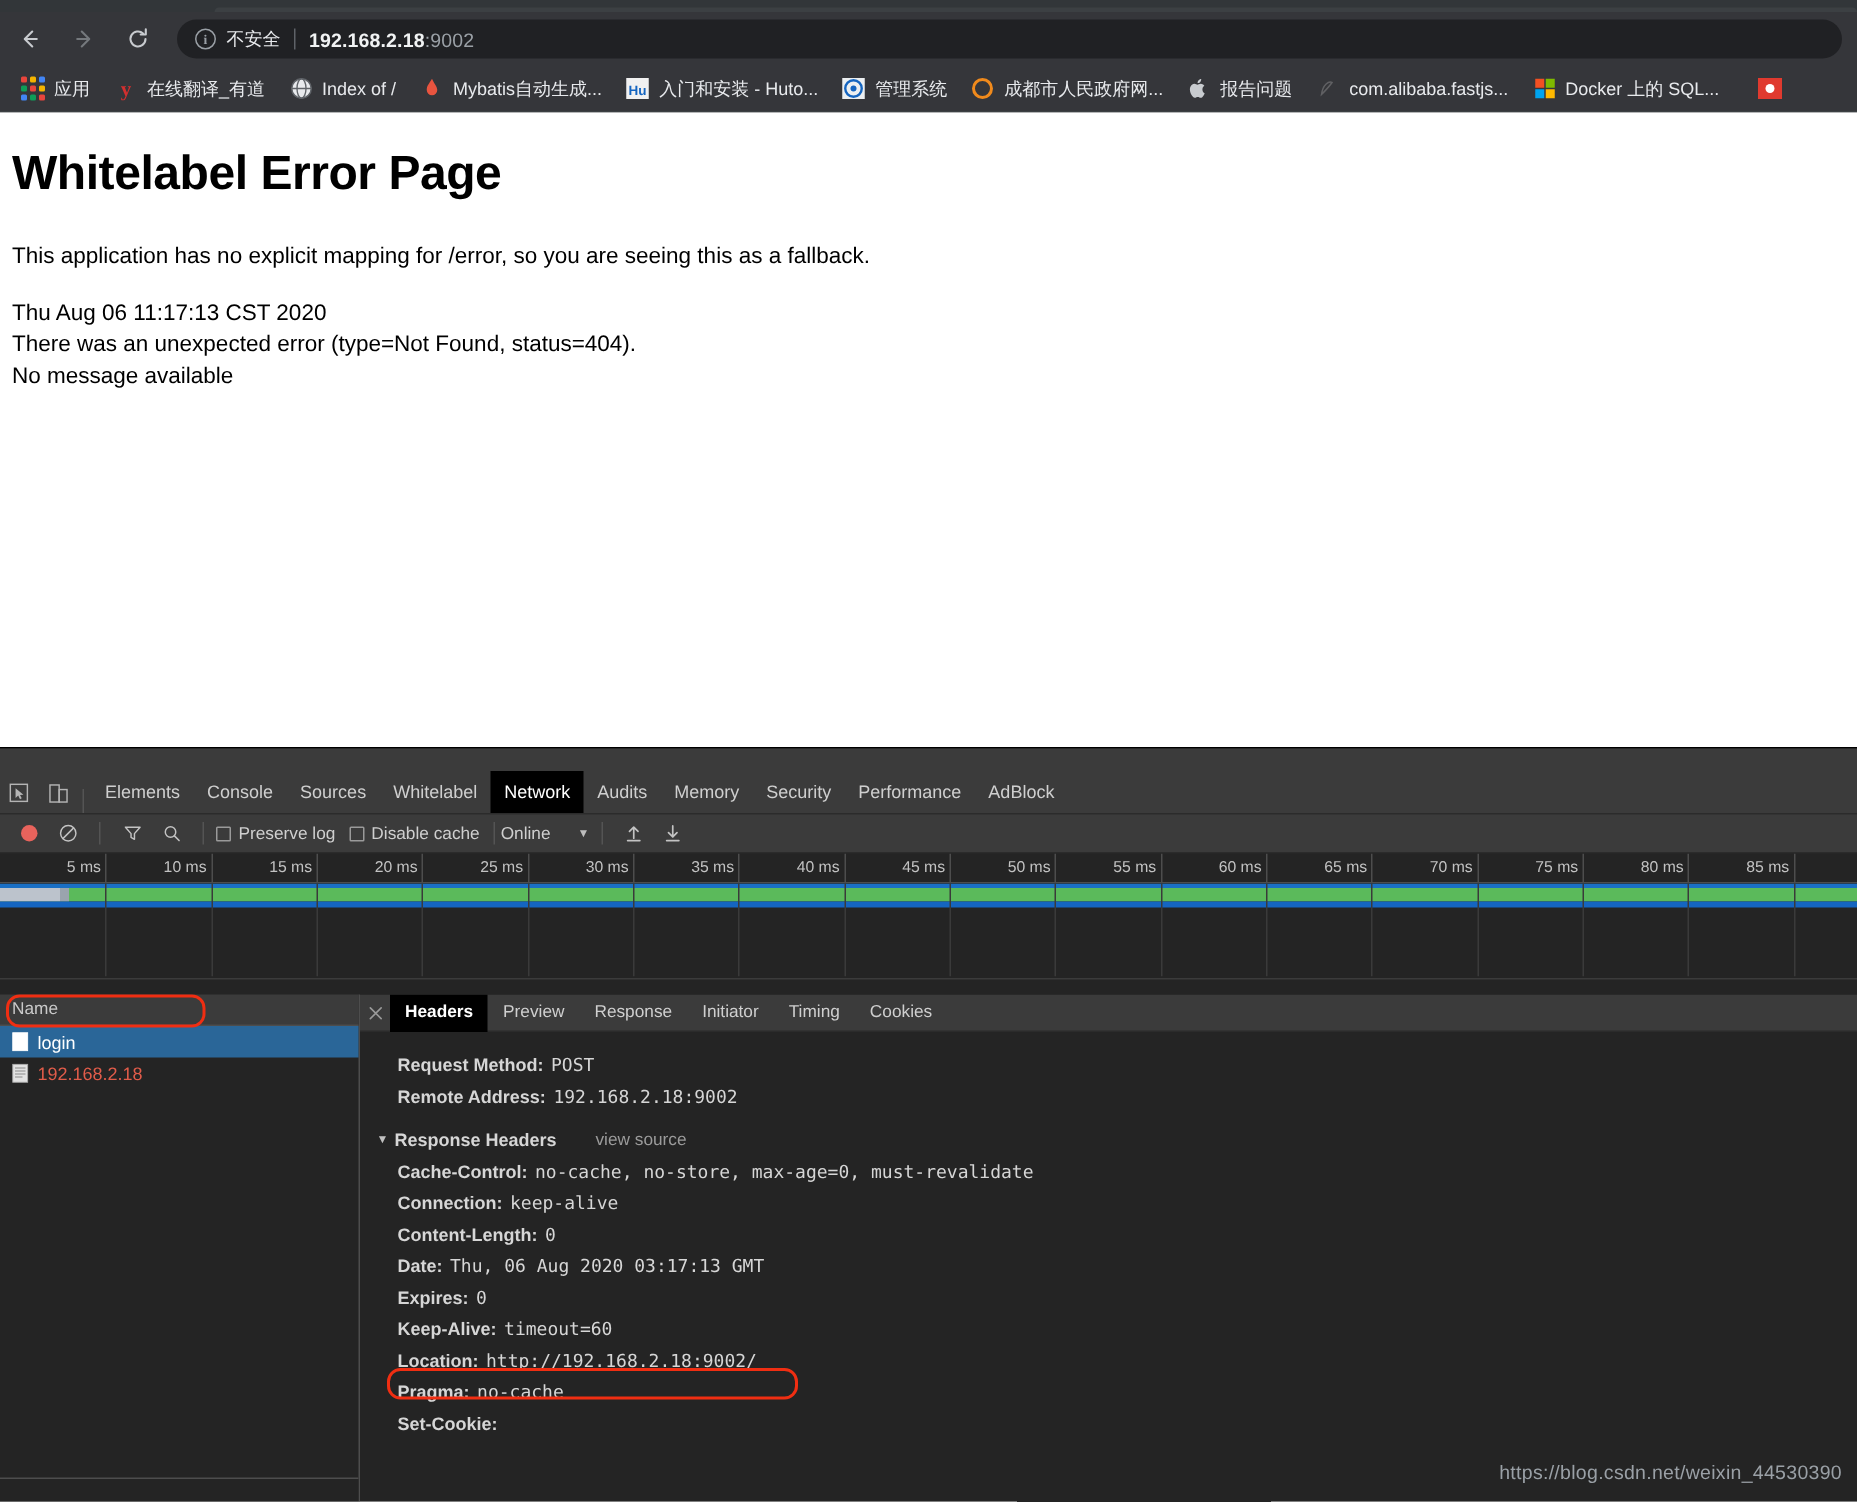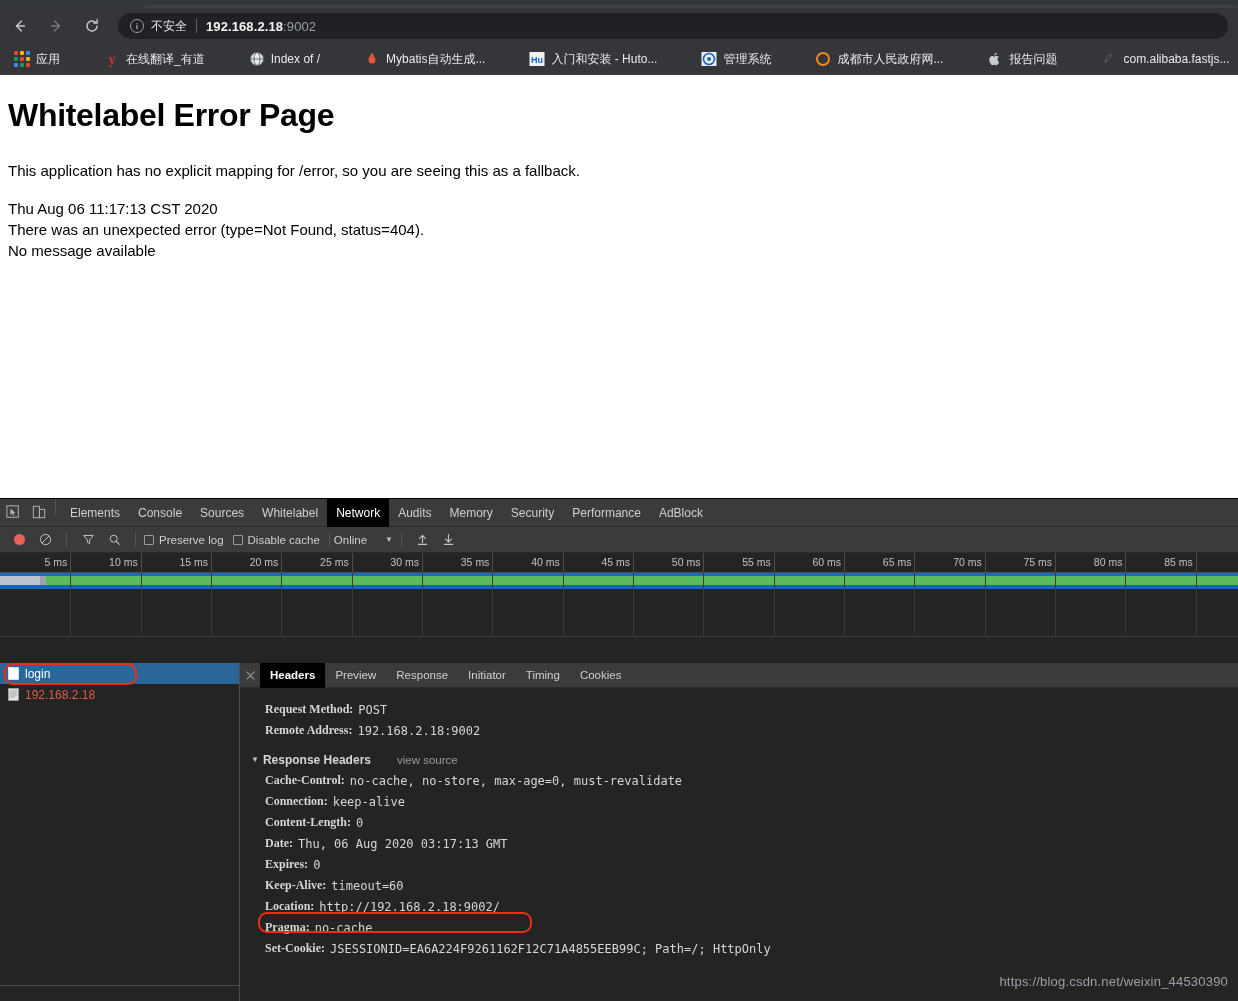--- a/index.html
+++ b/index.html
@@ -49,21 +49,20 @@
   .omnibox .vsep { width: 1px; height: 14px; background: #5f6368; margin: 0 9px; }
   .omnibox .url-host { font-size: 13px; font-weight: bold; color: #f1f3f4; letter-spacing: .1px; }
   .omnibox .url-port { font-size: 13px; color: #9aa0a6; letter-spacing: .1px; }
 
   
   .bookmarks {
     position: absolute; top: 44px; left: 0; width: 1238px; height: 31px;
     background: #35363a;
     display: flex; align-items: center; overflow: hidden;
     border-bottom: 1px solid #3c4043;
-    gap: 28px;
   }
   .bm {
     display: flex; align-items: center; height: 24px;
     padding: 0 6px; margin-left: 4px; border-radius: 4px;
     color: #e8eaed; font-size: 12px; white-space: nowrap; flex: none;
   }
   .bm .bm-label { margin-left: 6px; }
   .bm-ico { width: 16px; height: 16px; flex: none; display: block; }
 
   .apps-grid { display: grid; grid-template-columns: repeat(3, 4px); grid-gap: 2px; width: 16px; }
@@ -85,21 +84,21 @@
   .err-gap1 { height: 26px; }
   .err-gap2 { height: 17px; }
 
   
   .devtools {
     position: absolute; top: 498px; left: 0; width: 1238px; height: 503px;
     background: #242424; border-top: 1px solid #000;
     font-family: "Liberation Sans", sans-serif;
   }
   .dt-tabbar {
-    height: 28px; background: #3b3b3b; display: flex; align-items: flex-start;
+    height: 44px; background: #3b3b3b; display: flex; align-items: flex-end;
     border-bottom: 1px solid #2b2b2b;
   }
   .dt-iconbtn {
     width: 26px; height: 26px; display: flex; align-items: center; justify-content: center;
     color: #b4b4b4;
   }
   .dt-tab {
     height: 28px; padding: 0 9px; display: flex; align-items: center;
     color: #cfcfcf; font-size: 12px; white-space: nowrap;
   }
@@ -190,21 +189,21 @@
     position: absolute; top: 25px; left: 0; right: 0; bottom: 0;
     overflow: hidden; padding-top: 0px;
   }
   .hdr-row {
     height: 21px; display: flex; align-items: center;
     padding-left: 25px; font-size: 12px; color: #d6d6d6;
     font-family: "DejaVu Sans Mono", monospace;
     white-space: nowrap;
   }
   .hdr-row .k {
-    font-family: Liberation Serif, serif; font-weight: bold;
+    font-family: Liberation Sans, sans-serif; font-weight: bold;
     color: #d6d6d6; margin-right: 5px;
   }
   .hdr-row .v { color: #d6d6d6; }
   .hdr-section {
     height: 21px; display: flex; align-items: center; padding-left: 11px;
     font-size: 12px; color: #d6d6d6; font-weight: bold;
   }
   .hdr-section .caret { font-size: 8px; margin-right: 4px; color: #c0c0c0; }
   .hdr-section .viewsrc {
     font-weight: normal; color: #9b9b9b; margin-left: 26px; font-size: 11.5px;
@@ -529,20 +528,21 @@
           <div class="gridline" style="left: 984.773px;"></div>
           <div class="gridline" style="left: 1055.11px;"></div>
           <div class="gridline" style="left: 1125.45px;"></div>
           <div class="gridline" style="left: 1195.8px;"></div>
         </div>
     </div>
 
     <div class="dt-panes">
 
       <div class="pane-left">
+        <div class="names-head">Name</div>
 
         <div class="req-row selected">
           <svg class="doc-ico" viewBox="0 0 11 13">
             <rect x="0.5" y="0.5" width="10" height="12" fill="#ffffff" stroke="#ffffff" stroke-width="0.6"></rect>
           </svg>
           <span class="rname">login</span>
         </div>
 
         <div class="req-row">
           <svg class="doc-ico" viewBox="0 0 11 13">
@@ -617,21 +617,20 @@
           <div class="hdr-row">
             <span class="k">Location:</span>
             <span class="v">http://192.168.2.18:9002/</span>
           </div>
           <div class="hdr-row">
             <span class="k">Pragma:</span>
             <span class="v">no-cache</span>
           </div>
           <div class="hdr-row">
             <span class="k">Set-Cookie:</span>
-            <span class="v">JSESSIONID=EA6A224F9261162F12C71A4855EEB99C; Path=/; HttpOnly</span>
           </div>
 
         </div>
       </div>
     </div>
 
     <div class="watermark">https://blog.csdn.net/weixin_44530390</div>
   </div>
 
   <div class="annot" style="left:4px; top:663px; width:133px; height:22px;"></div>

